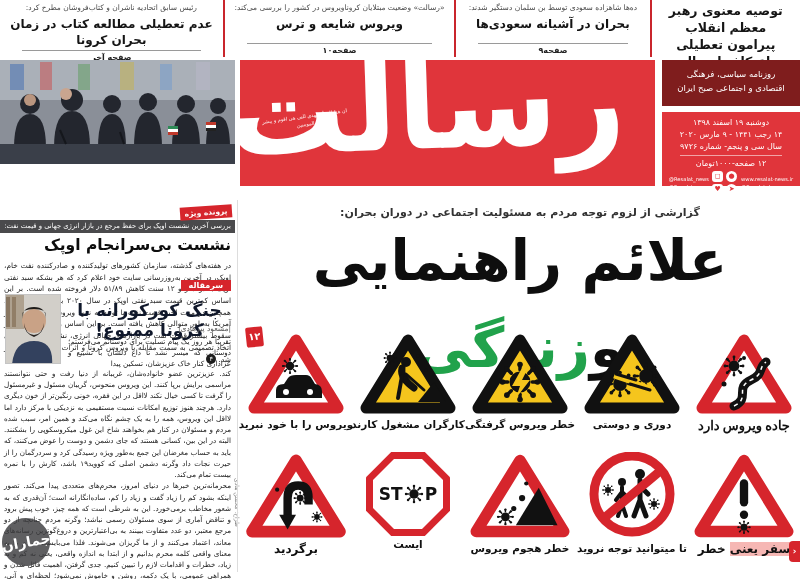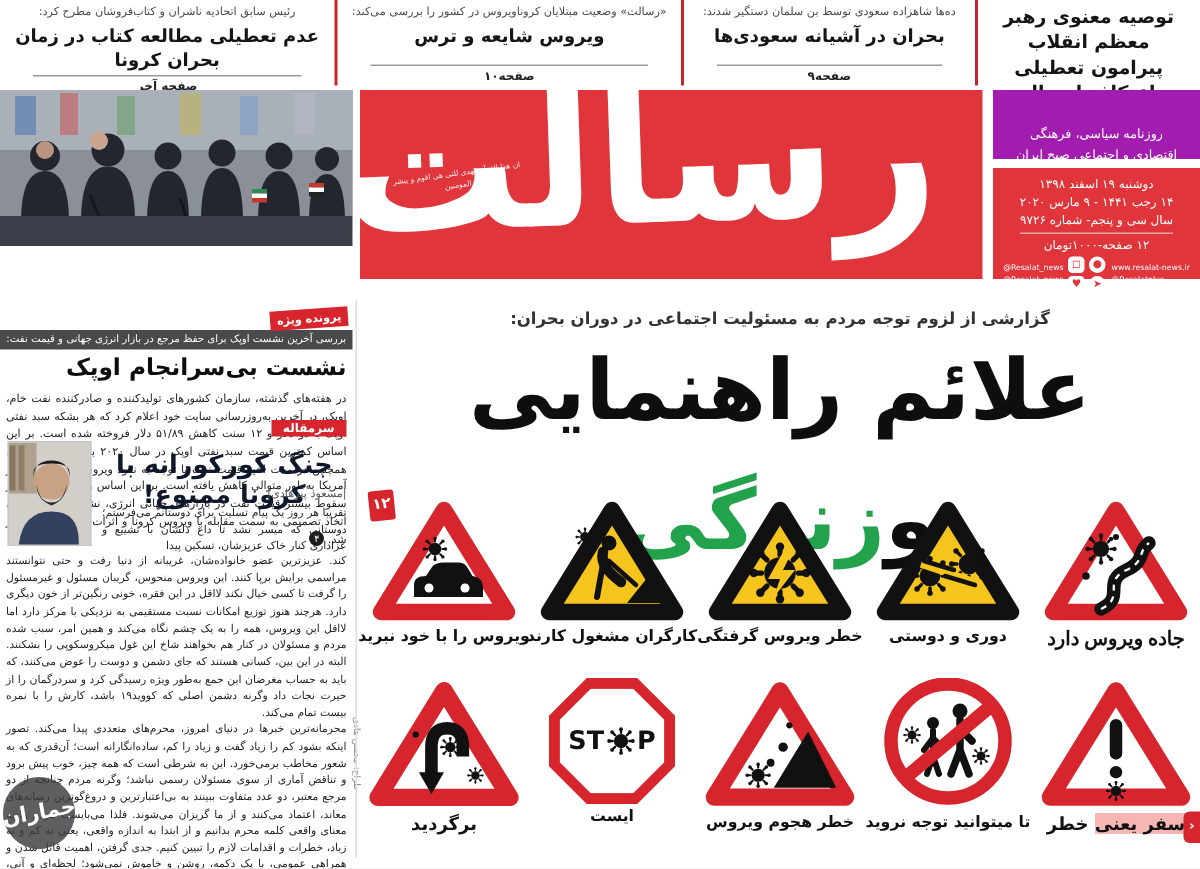--- a/index.html
+++ b/index.html
@@ -17,21 +17,21 @@
   .ts-b1 .ts-title { margin-top:0; font-size:12.5px; }
   .ts-foot { margin-top:auto; }
   .ts-rule { border-top:1px solid #9a9a9a; margin:2px 14px 2px; }
   .ts-page { font-size:8px; font-weight:bold; color:#222; }
 
   
   .masthead { position:absolute; left:240px; top:60px; width:415px; height:126px; background:#e0353b; overflow:hidden; }
   .logo-fa { position:absolute; right:30px; top:-28px; width:360px; text-align:center; color:#ffffff; font-size:118px; font-weight:bold; line-height:1.25; transform:scaleY(1.04) rotate(-2deg); letter-spacing:-4px; }
   .logo-verse { position:absolute; left:22px; top:52px; width:86px; color:#fff; font-size:5px; line-height:1.6; opacity:.92; text-align:center; transform:rotate(-8deg); }
 
-  .tagline-box { position:absolute; left:662px; top:60px; width:138px; height:46px; background:#a21caf; color:#fff; text-align:center; font-size:8.5px; line-height:1.7; padding-top:23px; }
+  .tagline-box { position:absolute; left:662px; top:60px; width:138px; height:46px; background:#7f1d1d; color:#fff; text-align:center; font-size:8.5px; line-height:1.7; padding-top:7px; }
   .date-box { position:absolute; left:662px; top:112px; width:138px; height:74px; background:#e0353b; color:#fff; text-align:center; font-size:8px; padding-top:5px; }
   .date-line { line-height:12px; }
   .date-sep { border-top:1px solid rgba(255,255,255,.55); margin:2px 18px 2px; }
   .social { display:flex; justify-content:center; align-items:center; gap:3px; direction:ltr; margin-top:1px; }
   .social-col { display:flex; flex-direction:column; gap:2px; font-size:5.2px; color:#fff; }
   .social-col.right { text-align:right; }
   .social-col.left { text-align:left; }
   .icon-grid { display:grid; grid-template-columns:12px 12px; grid-gap:2px; }
   .sicon { width:11px; height:11px; background:#fff; border-radius:3px; color:#e0353b; font-size:7px; line-height:11px; text-align:center; font-weight:bold; }
   .sicon.round { border-radius:50%; }

